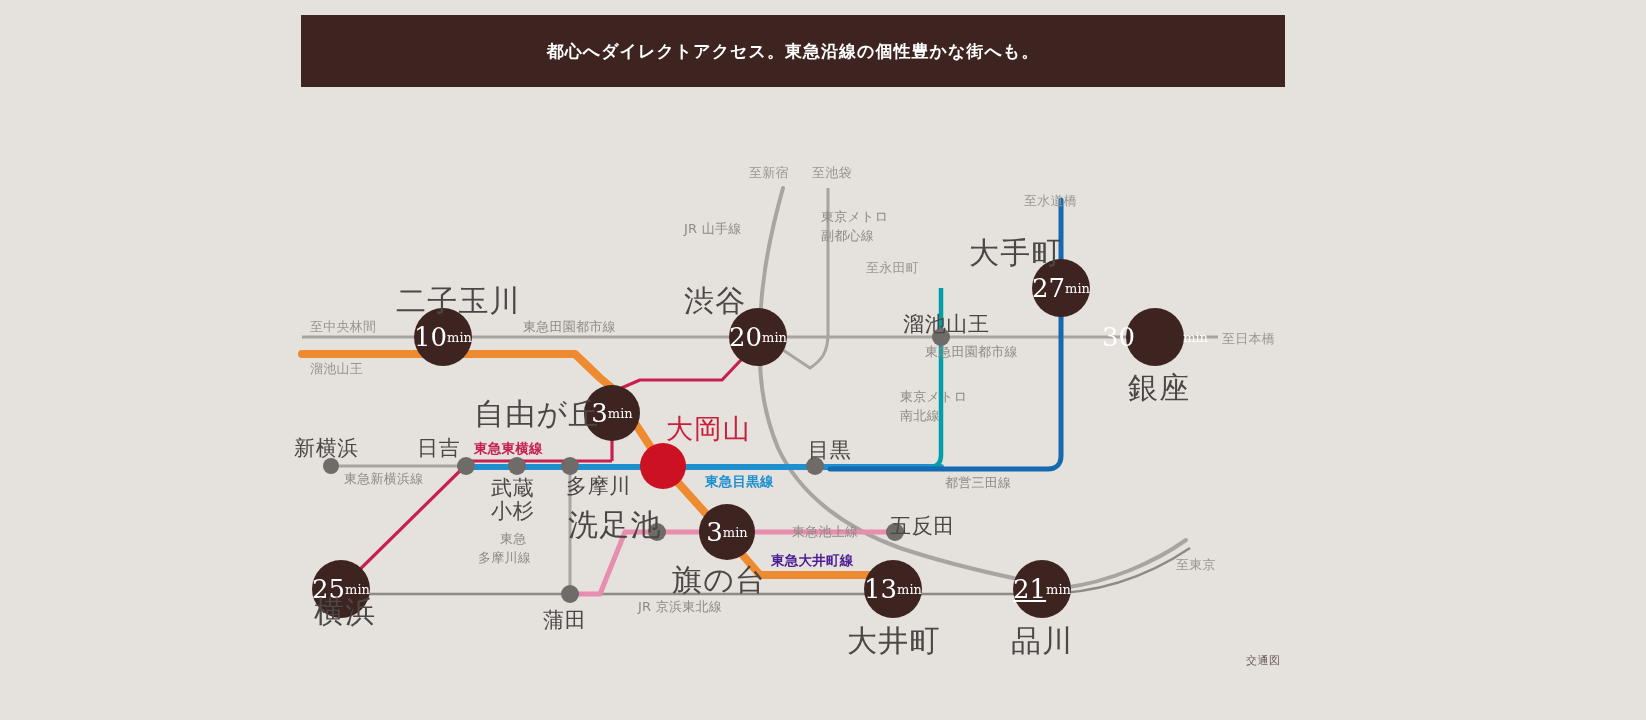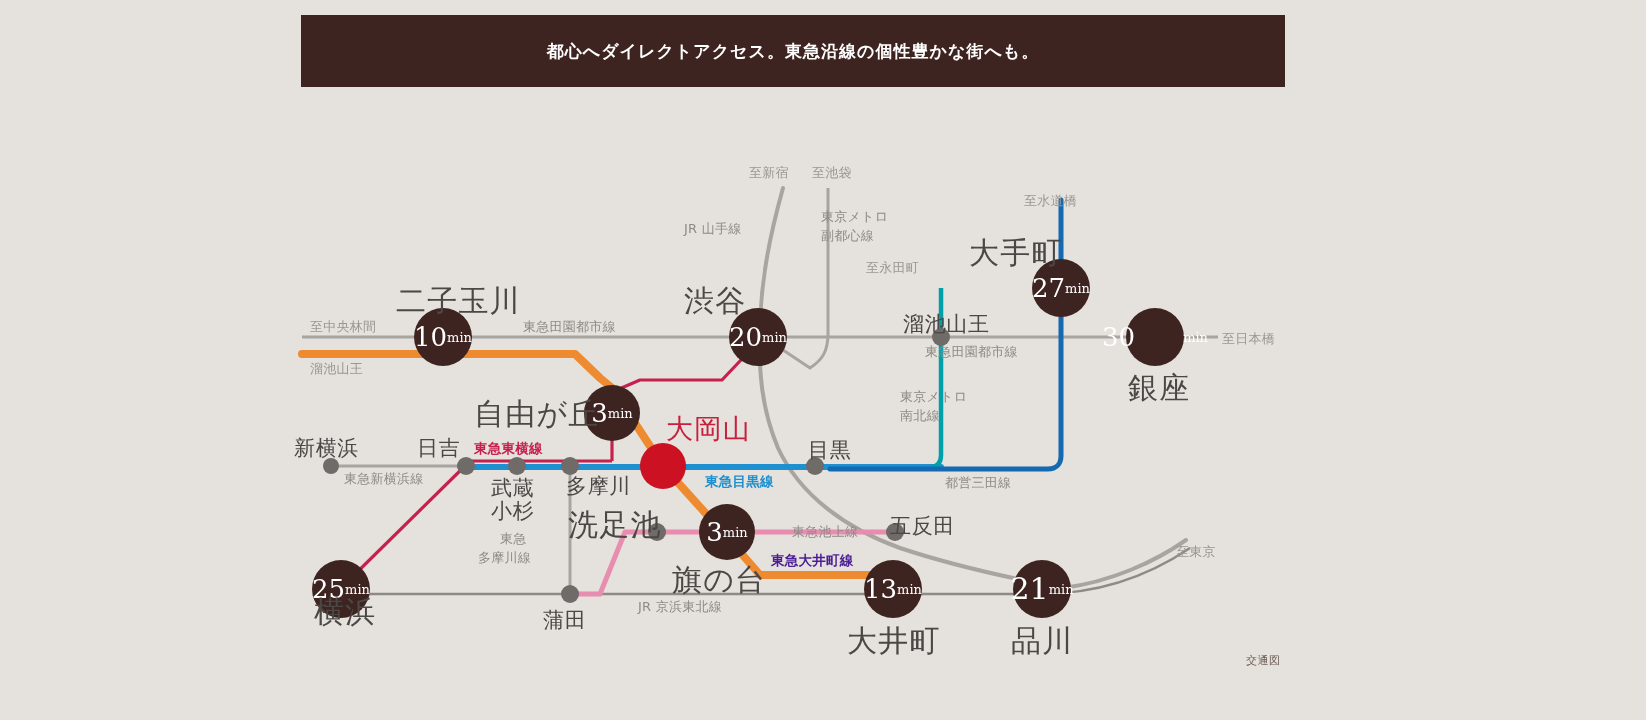--- a/index.html
+++ b/index.html
@@ -175,21 +175,21 @@
     <span class="num" style="font-size:26px;">25</span>
     <span class="min" style="font-size:13px;margin-top:1px;">min</span>
   </div>
 
   <div class="badge" style="left:864px;top:560px;width:58px;height:58px;">
     <span class="num" style="font-size:26px;">13</span>
     <span class="min" style="font-size:13px;margin-top:1px;">min</span>
   </div>
 
   <div class="badge" style="left:1013px;top:560px;width:58px;height:58px;">
-    <span class="num" style="font-size:30px;">21</span>
+    <span class="num" style="font-size:26px;text-decoration:underline;">21</span>
     <span class="min" style="font-size:13px;margin-top:1px;">min</span>
   </div>
 
   <div class="lbl st-big" style="left:396px;top:281px;">二子玉川</div>
 
   <div class="lbl st-big" style="left:684px;top:281px;">渋谷</div>
 
   <div class="lbl st-big" style="left:969px;top:233px;">大手町</div>
 
   <div class="lbl st-big" style="left:1128px;top:368px;">銀座</div>
@@ -262,17 +262,17 @@
   <div class="lbl dest" style="left:1024px;top:192px;">至水道橋</div>
 
   <div class="lbl dest" style="left:866px;top:259px;">至永田町</div>
 
   <div class="lbl dest" style="left:310px;top:318px;">至中央林間</div>
 
   <div class="lbl dest" style="left:310px;top:360px;">溜池山王</div>
 
   <div class="lbl dest" style="left:1222px;top:330px;">至日本橋</div>
 
-  <div class="lbl dest" style="left:1176px;top:543px;">至東京</div>
+  <div class="lbl dest" style="left:1176px;top:556px;">至東京</div>
 
   <div class="caption" style="left:1246px;top:653px;">交通図</div>
 
 </div>
 
 </body></html>

